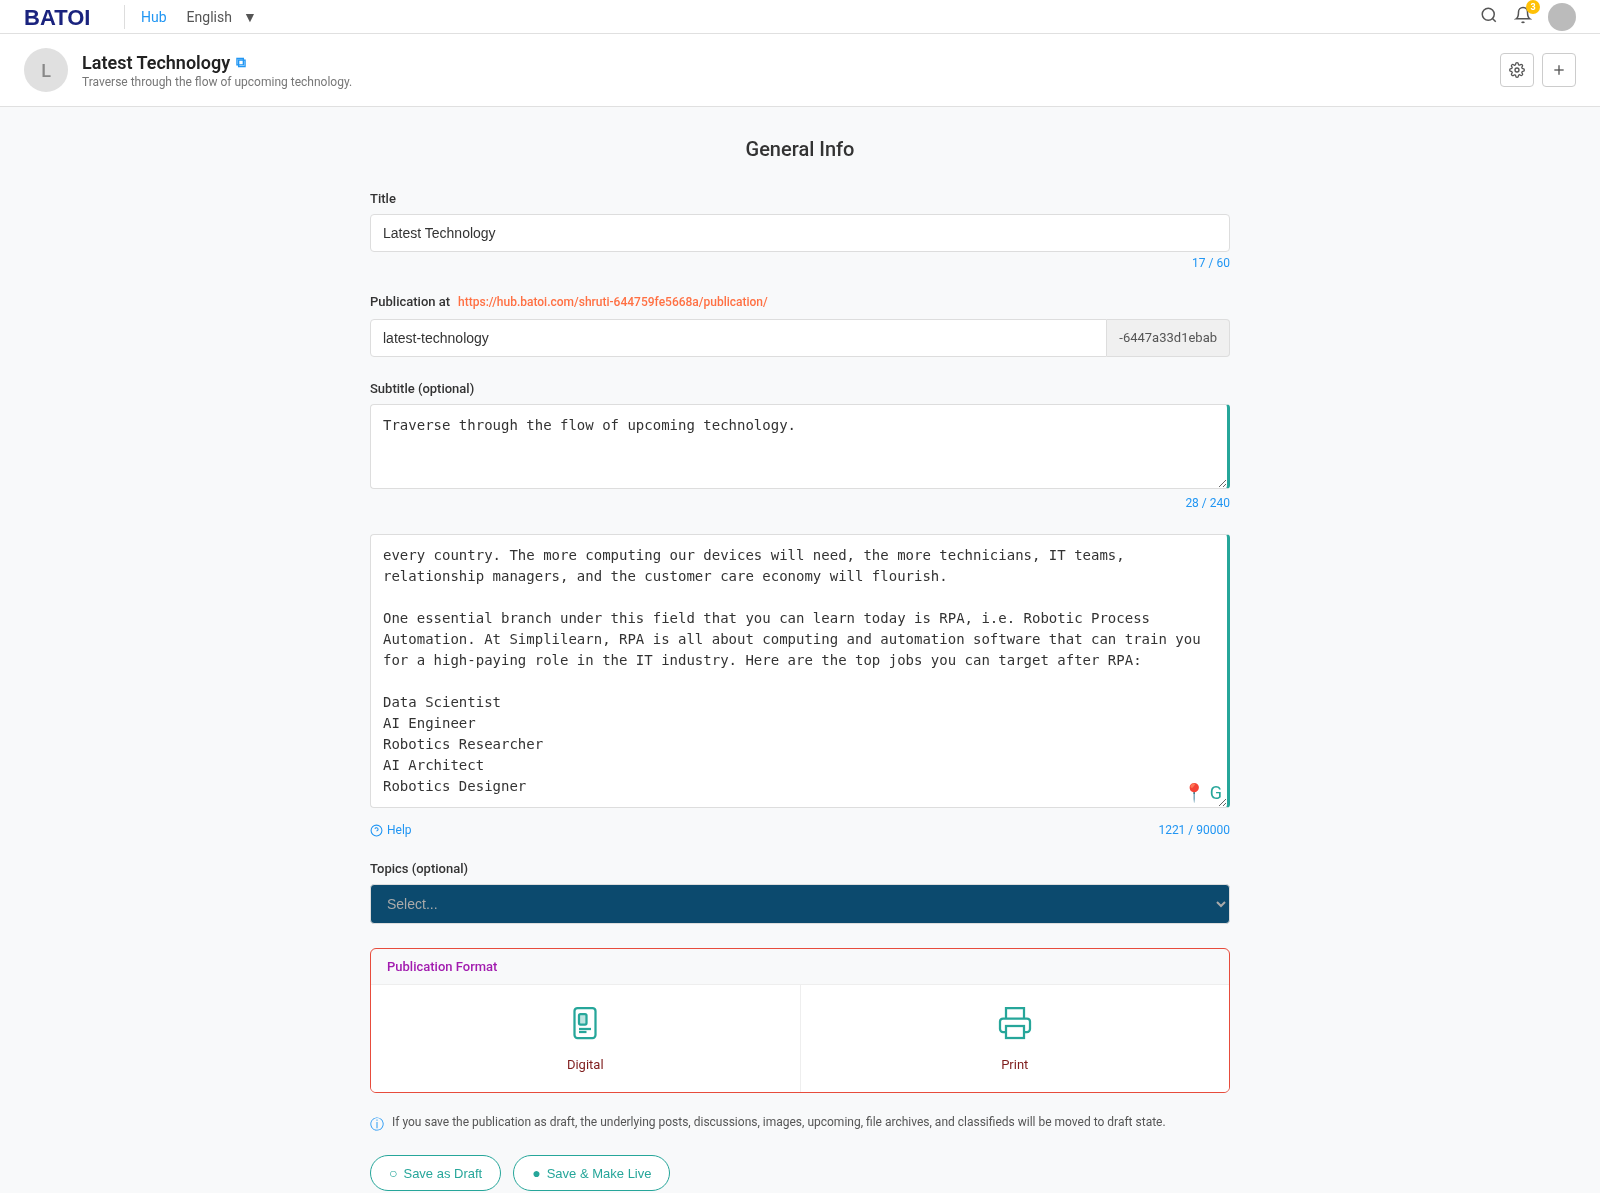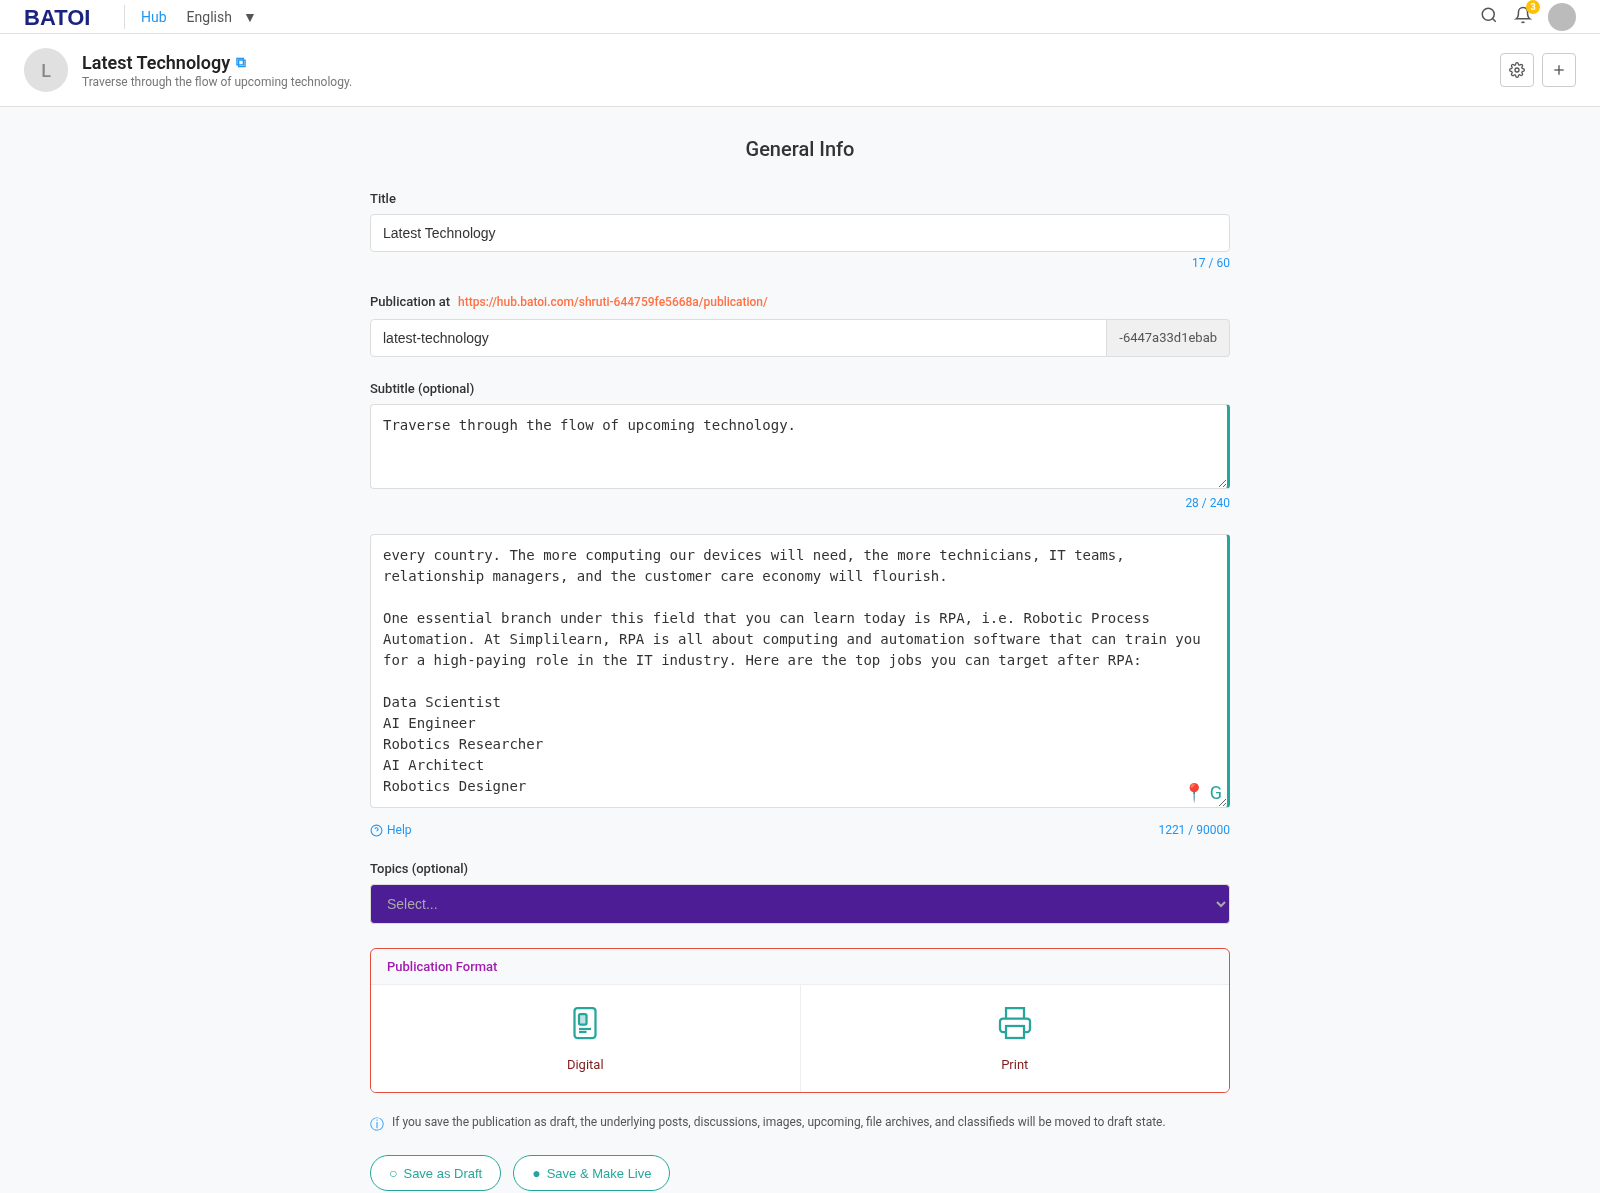--- a/index.html
+++ b/index.html
@@ -110,21 +110,21 @@
       display: flex; gap: 4px; align-items: center;
     }
     .tool-icon { font-size: 18px; color: #26a69a; cursor: pointer; }
     .content-footer { display: flex; align-items: flex-end; justify-content: space-between; margin-top: 8px; }
     .help-link { font-size: 12px; color: #2196f3; cursor: pointer; display: flex; align-items: center; gap: 4px; }
 
     .topics-select {
       width: 100%; padding: 10px 12px;
       border: 1px solid #ddd; border-radius: 4px;
       font-size: 14px; color: #aaa; outline: none;
-      background: #4c1d95; cursor: pointer;
+      background: #0c4a6e; cursor: pointer;
     }
 
     
     .pub-format-box {
       border: 1.5px solid #e74c3c;
       border-radius: 6px;
       margin-bottom: 20px;
       overflow: hidden;
     }
     .pub-format-title {

